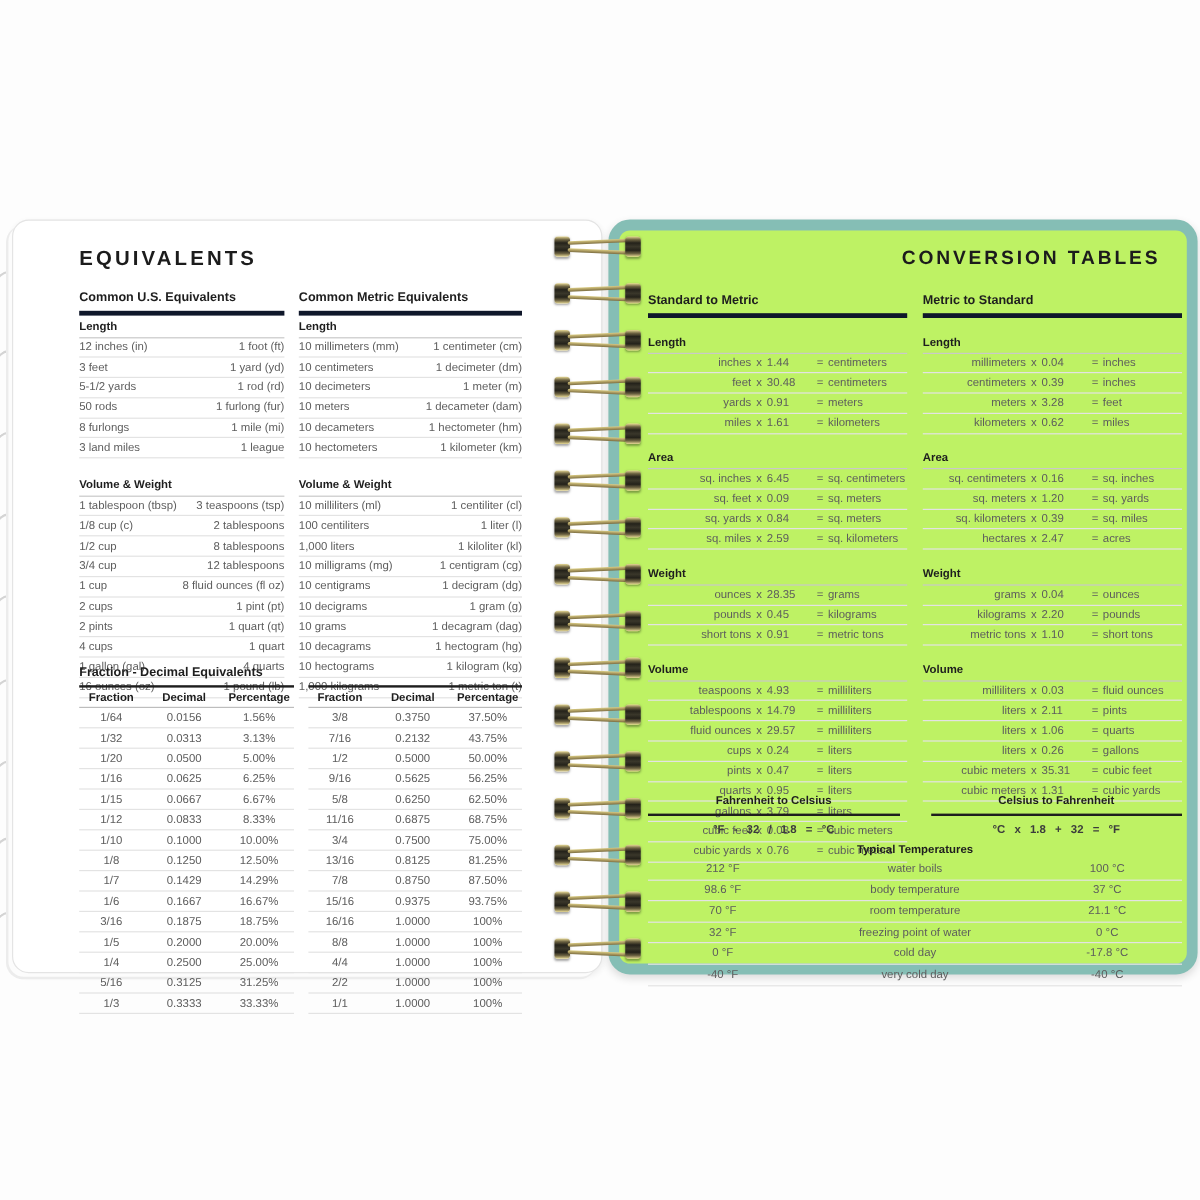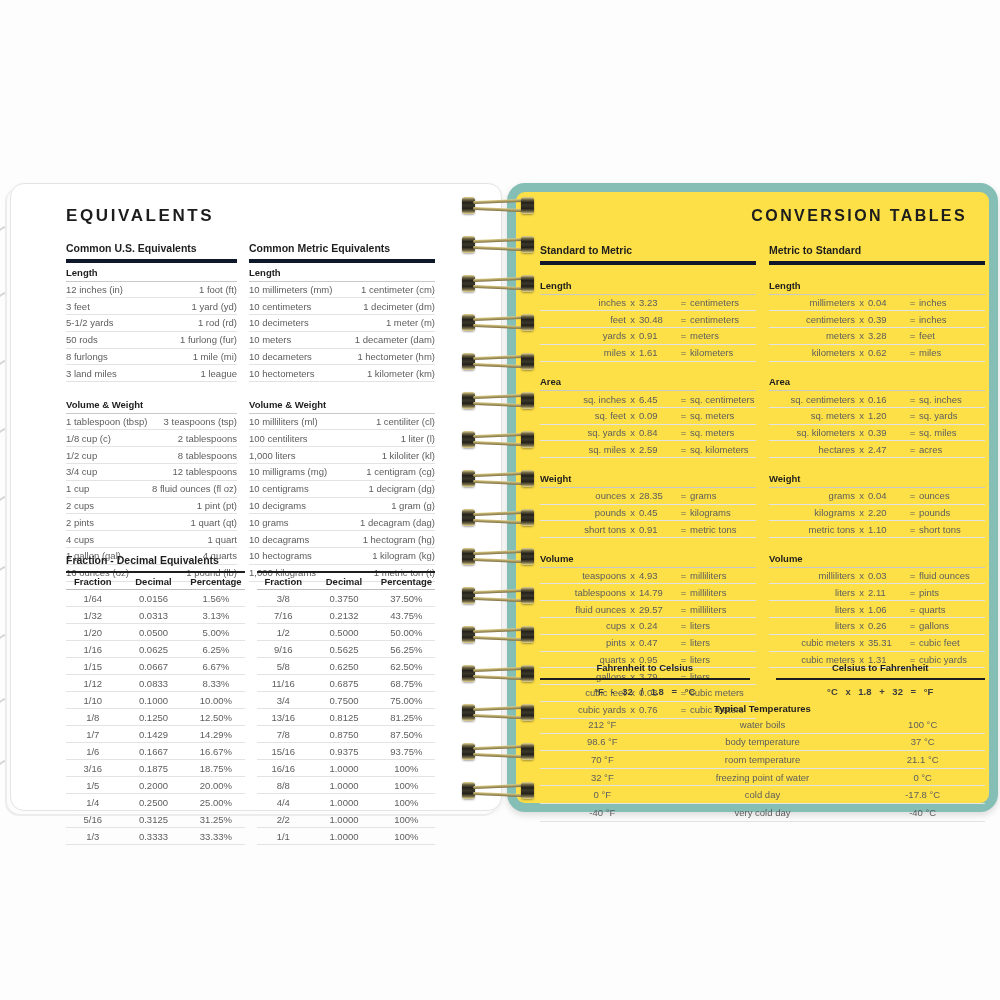--- a/index.html
+++ b/index.html
@@ -27,21 +27,21 @@
   .row.pair span:last-child { text-align:right; }
   .lp-fractions { position:absolute; left:55px; top:370px; width:369px; }
   .frac-title { font-size:10.5px; font-weight:700; color:#1e1e1e; padding-bottom:5px; }
   .frac-tables { display:flex; gap:12px; }
   .frac-table { flex:1; border-top:2px solid #1e1e1e; }
   .row.frac { grid-template-columns:30% 38% 32%; padding:2.5px 0; text-align:center; }
   .row.frac.head { font-weight:700; color:#1e1e1e; border-bottom:1px solid #bdbdbd; }
 
   
   .right-page { position:absolute; left:507px; top:183px; width:491px; height:629px;
-    background:#fde047; border:9px solid #85beb5; border-radius:18px;
+    background:#bef264; border:9px solid #85beb5; border-radius:18px;
     box-shadow:0 3px 7px rgba(0,0,0,.14); }
   .rp-title { position:absolute; right:22px; top:15px; font-size:16px; font-weight:700;
     letter-spacing:2.4px; color:#1c1c1c; }
   .rp-col1 { position:absolute; left:24px; top:52px; width:216px; }
   .rp-col2 { position:absolute; left:253px; top:52px; width:216px; }
   .conv-section { margin-top:11px; }
   .row.conv { grid-template-columns:86px 13px 38px 13px 1fr; padding:2.4px 0; }
   .row.conv span:nth-child(1) { text-align:right; }
   .row.conv span:nth-child(2), .row.conv span:nth-child(4) { text-align:center; }
   .rp-bottom { position:absolute; left:24px; top:470px; width:445px; }
@@ -429,21 +429,21 @@
     <div class="rp-title">CONVERSION TABLES</div>
 
     <div class="rp-col1">
       <div class="sec-title">Standard to Metric</div>
       <div>
           <div class="conv-section">
             <div class="sub-title">Length</div>
             <div class="row conv">
               <span>inches</span>
               <span>x</span>
-              <span>3.23</span>
+              <span>1.44</span>
               <span>=</span>
               <span>centimeters</span>
             </div>
             <div class="row conv">
               <span>feet</span>
               <span>x</span>
               <span>30.48</span>
               <span>=</span>
               <span>centimeters</span>
             </div>

